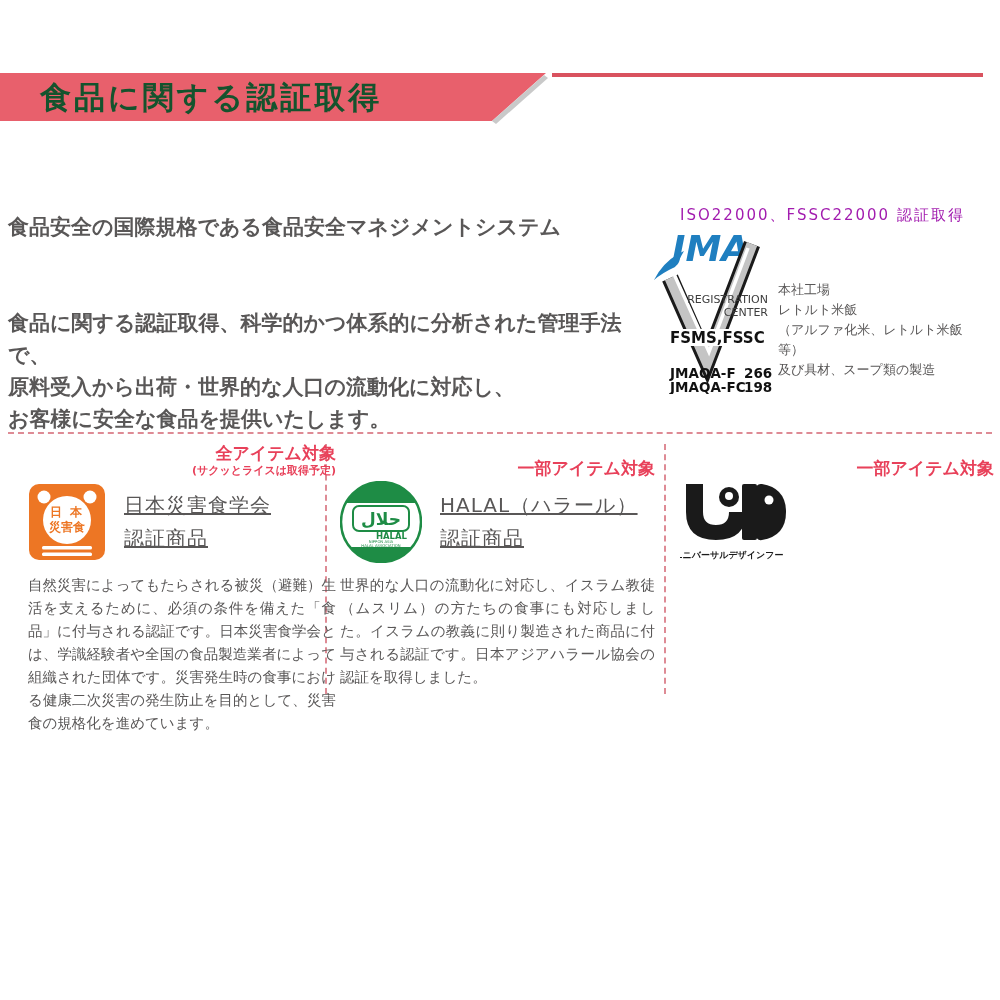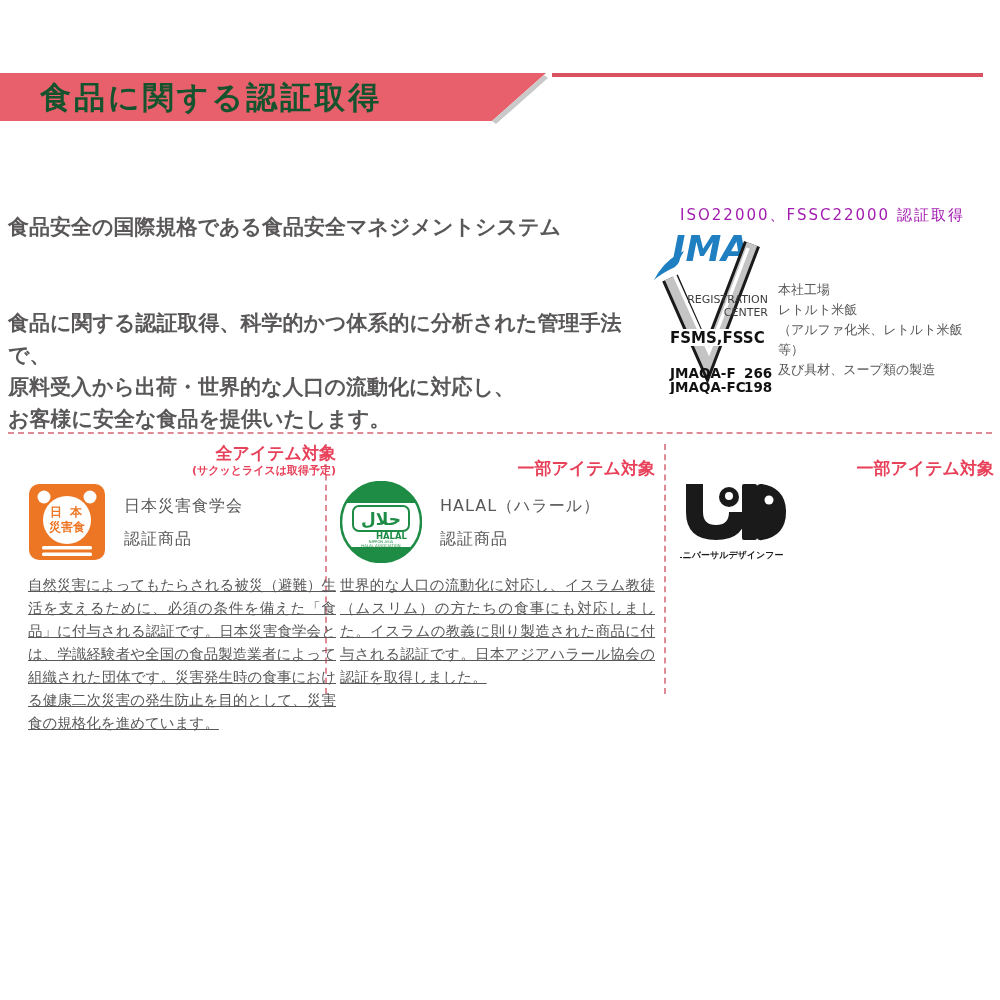--- a/index.html
+++ b/index.html
@@ -35,22 +35,22 @@
 
   
   .col{position:absolute;top:440px;}
   .col.c1{left:0;width:308px;margin-left:28px;}
   .col.c2{left:340px;width:315px;}
   .col.c3{left:680px;width:314px;}
   .scope{height:38px;display:flex;flex-direction:column;align-items:flex-end;justify-content:flex-end;}
   .scope-label{font-size:17px;font-weight:bold;color:#e8415a;line-height:20px;}
   .scope-note{font-size:11px;font-weight:bold;color:#e8415a;line-height:15px;}
   .logo-row{display:flex;align-items:center;gap:18px;height:84px;margin-top:2px;}
-  .sec-title{font-size:16px;line-height:33px;color:#595757;letter-spacing:1px;white-space:nowrap;}
-  .sec-body{margin-top:10px;font-size:14.5px;line-height:23px;color:#595757;text-align:justify;text-decoration:underline;}
+  .sec-title{font-size:20px;line-height:33px;color:#595757;letter-spacing:1px;white-space:nowrap;text-decoration:underline;}
+  .sec-body{margin-top:10px;font-size:14.5px;line-height:23px;color:#595757;text-align:justify;}
 </style>
 </head>
 <body>
 
 <div class="page">
 
   <div class="banner"></div>
   <div class="banner-shadow"></div>
   <div class="banner-line"></div>
   <div class="banner-title">食品に関する認証取得</div>

